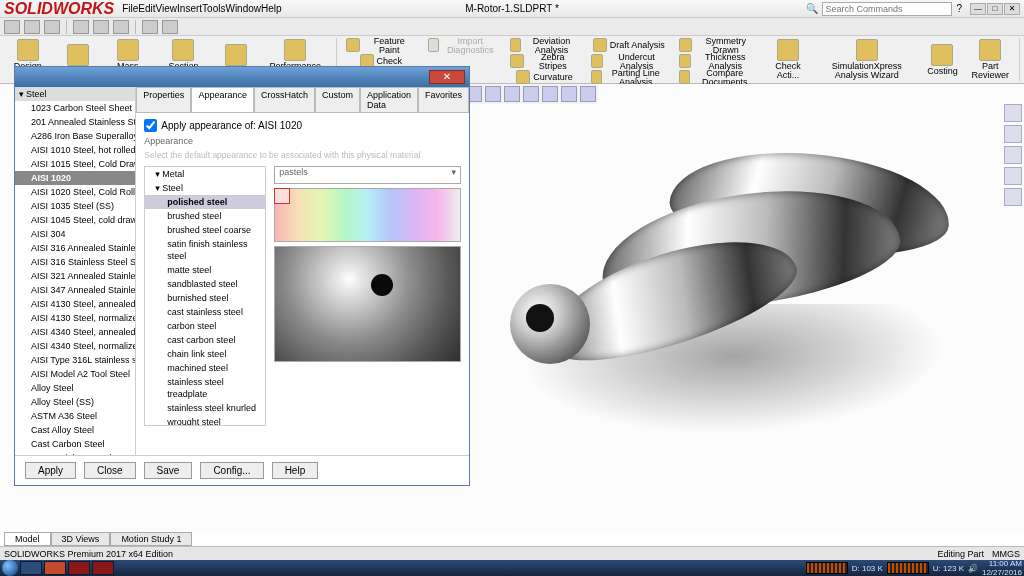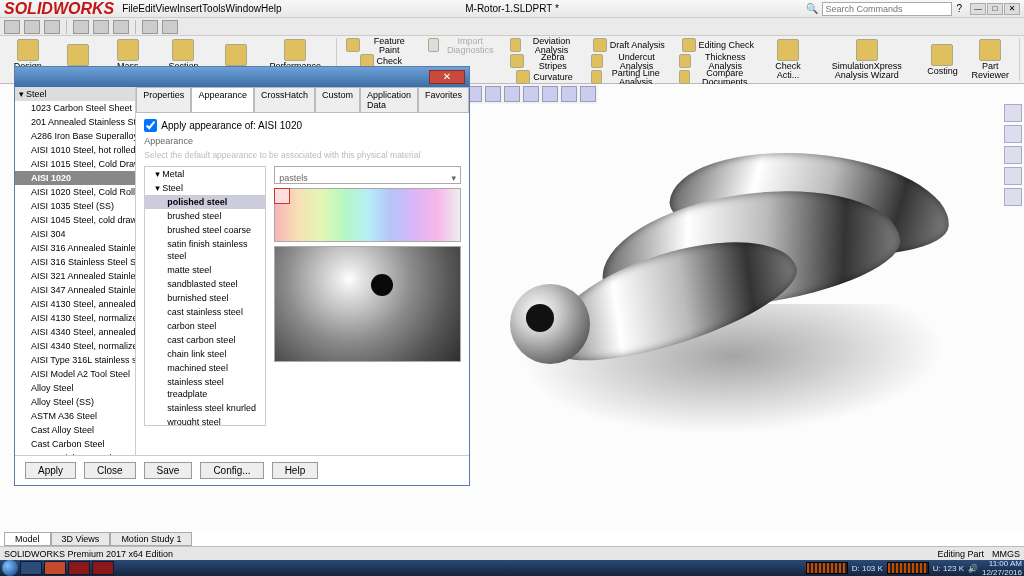--- a/index.html
+++ b/index.html
@@ -70,21 +70,21 @@
 .chk { display:flex; gap:4px; align-items:center; margin-bottom:4px;}
 .subhdr { color:#666; font-size:9px; margin:2px 0 4px;}
 .subnote{ color:#bbb; font-size:8.5px; margin-bottom:6px;}
 .apptree-row{display:flex; gap:8px;}
 .apptree{ width:122px; border:1px solid #ccc; height:260px; overflow:auto; font-size:9px;}
 .apptree .tn{ padding:1px 2px 1px 22px; line-height:12px;}
 .apptree .tn.caret{padding-left:10px;}
 .apptree .tn.sel{background:#ccd;}
 .apptree .tn.bold{font-weight:bold;}
 .preview-col{flex:1; display:flex; flex-direction:column; gap:4px;}
-.combo{height:18px;border:1px solid #aaa; display:flex;align-items:flex-end;padding:0 4px; font-size:9px; color:#666; justify-content:space-between;}
+.combo{height:18px;border:1px solid #aaa; display:flex;align-items:flex-start;padding:0 4px; font-size:9px; color:#666; justify-content:space-between;}
 .rainbow{height:54px; border:1px solid #aaa; background:linear-gradient(90deg,#f7b5b5,#f7e0b5,#e4f7b5,#b5f7c1,#b5f0f7,#b5c4f7,#dab5f7,#f7b5ea,#eee);}
 .swatch{position:relative;}
 .swatch::before{content:"";position:absolute;left:-1px;top:-1px;width:14px;height:14px;border:1px solid #c33;background:#ffdede;}
 .chk2{display:flex;gap:4px;align-items:flex-start;color:#888;}
 .sphere-prev{height:116px;border:1px solid #aaa; background:radial-gradient(circle at 40% 28%, #fff 0%, #e8e8e8 8%, #bcbcbc 26%, #8a8a8a 46%, #555 74%, #2e2e2e 100%); position:relative;}
 .sphere-prev::after{content:"";position:absolute;left:52%;top:24%;width:22px;height:22px;border-radius:50%;background:#0a0a0a;}
 .dlg-btns{height:30px;display:flex;align-items:center;gap:8px;padding:0 10px;border-top:1px solid #ccc;}
 .dlg-btns button{padding:2px 12px;border:1px solid #999;background:#eee;font-size:10px;}
 
 
@@ -217,21 +217,21 @@
         <span class="rlabel">Undercut Analysis</span>
       </div>
     <div class="rbtn small">
         <div class="ico"></div>
         <span class="rlabel">Parting Line Analysis</span>
       </div>
   </div>
   <div class="rcol">
     <div class="rbtn small">
         <div class="ico"></div>
-        <span class="rlabel">Editing Check</span>
+        <span class="rlabel">Symmetry Drawn</span>
       </div>
     <div class="rbtn small">
         <div class="ico"></div>
         <span class="rlabel">Thickness Analysis</span>
       </div>
     <div class="rbtn small">
         <div class="ico"></div>
         <span class="rlabel">Compare Documents</span>
       </div>
   </div>

